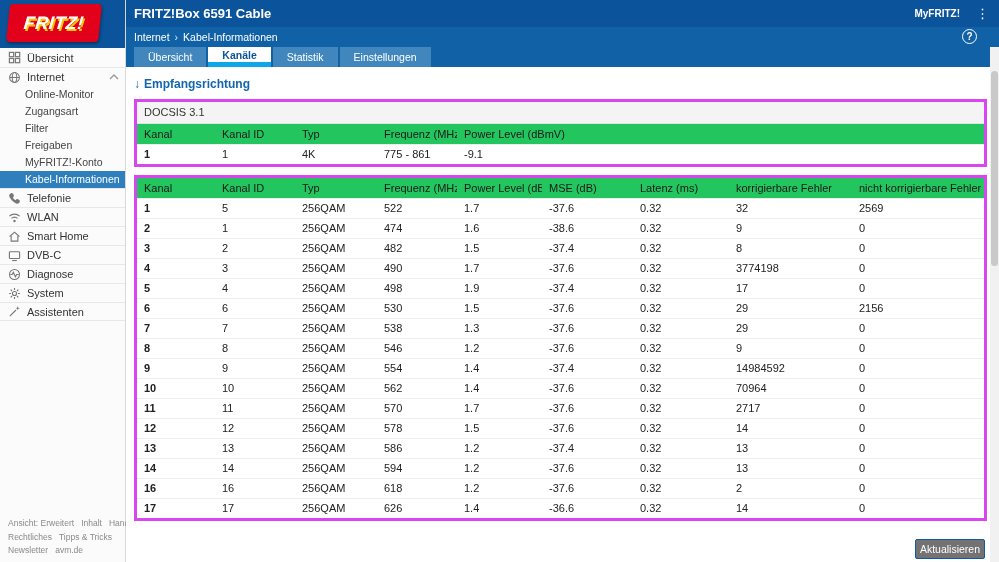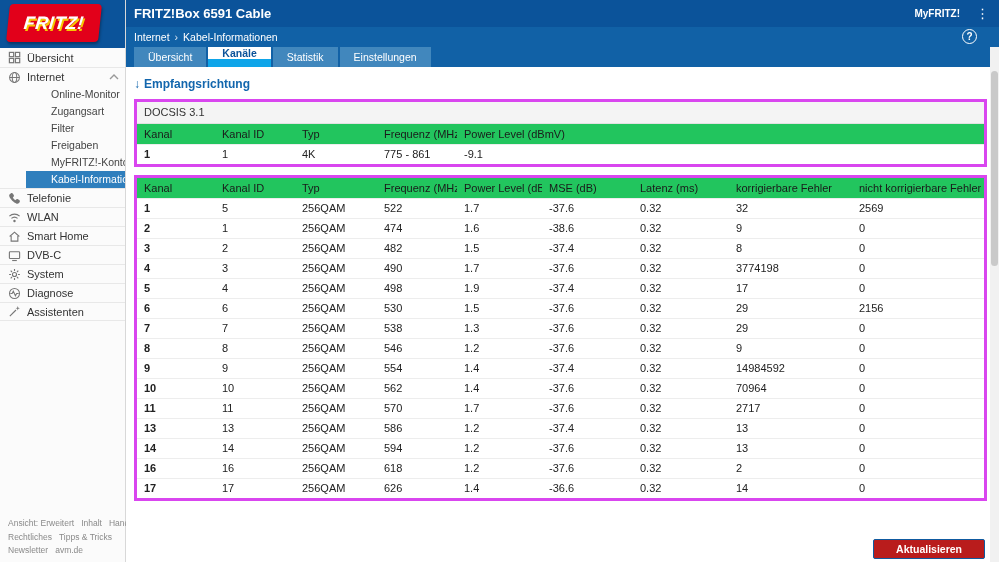--- a/index.html
+++ b/index.html
@@ -20,21 +20,21 @@
   .nav-item { display: flex; align-items: center; height: 19px; padding: 0 6px 0 8px; gap: 6px;
               border-top: 1px solid #e8e8e8; cursor: pointer; background: #fbfbfb; }
   .nav-item:first-child { border-top: none; }
   .nav-item.last { border-bottom: 1px solid #e8e8e8; }
   .nav-ico { width: 13px; height: 13px; flex: 0 0 13px; display: inline-flex; }
   .nav-ico svg { width: 13px; height: 13px; }
   .nav-lbl { font-size: 11px; color: #333; white-space: nowrap; }
   .chev { margin-left: auto; width: 10px; height: 6px; display: inline-flex; }
   .chev svg { width: 10px; height: 6px; }
   .nav-sub { height: 17px; line-height: 17px; padding-left: 25px; font-size: 10.5px; color: #444;
-             cursor: pointer; white-space: nowrap; margin-left: 26px; }
+             cursor: pointer; white-space: nowrap; }
   .nav-sub.active { background: #2f7fbd; color: #fff; }
   .side-footer { position: absolute; bottom: 5px; left: 8px; right: 4px; font-size: 8.5px;
                  color: #8a8a8a; line-height: 1.55; }
   .side-footer .fline { white-space: nowrap; }
   .side-footer span { margin-right: 7px; cursor: pointer; }
 
   
   .main { flex: 1 1 auto; display: flex; flex-direction: column; position: relative; min-width: 0; }
   .topbar { height: 27px; background: #0b539a; color: #fff; display: flex; align-items: center;
             padding: 0 10px 0 8px; flex: 0 0 27px; }
@@ -45,40 +45,40 @@
   .crumb { height: 20px; background: #1161a6; color: #fff; display: flex; align-items: center;
            padding-left: 8px; font-size: 10.5px; gap: 5px; position: relative; flex: 0 0 20px; }
   .crumb .sep { opacity: .85; }
   .help { position: absolute; right: 22px; top: 2px; width: 15px; height: 15px; border: 1.4px solid #fff;
           border-radius: 50%; display: flex; align-items: center; justify-content: center;
           font-size: 10px; font-weight: 700; cursor: pointer; }
 
   .tabbar { height: 20px; background: #1161a6; display: flex; padding-left: 8px; gap: 2px; flex: 0 0 20px; }
   .tab { border: none; background: #4187bd; color: #fff; font-size: 10.5px; padding: 0 14px;
          font-family: "Liberation Sans", sans-serif; cursor: pointer; height: 20px; }
-  .tab.active { background: #fff; color: #0b539a; font-weight: 700; border-bottom: 8px solid #0ea5e9; }
+  .tab.active { background: #fff; color: #0b539a; font-weight: 700; border-bottom: 5px solid #0ea5e9; }
 
   .content { flex: 1 1 auto; background: #fff; padding: 6px 12px 0 8px; position: relative; overflow: hidden; }
   .dir-head { color: #1266ad; font-size: 12px; font-weight: 700; margin: 4px 0 8px 0; cursor: pointer; }
   .dir-head .arrow { margin-right: 4px; font-weight: 400; }
 
   .tblwrap { border: 3px solid #d946ef; margin-bottom: 8px; }
   .secbar { background: #f4f4f4; border-bottom: 1px solid #e2e2e2; font-size: 11px; color: #333;
             padding: 4px 7px; height: 22px; }
   table { border-collapse: collapse; width: 100%; table-layout: fixed; font-size: 11px; }
   th { background: #22c55e; text-align: left; font-weight: 400; color: #1a1a1a; padding: 3px 7px;
        height: 20px; white-space: nowrap; overflow: hidden; }
   td { padding: 3px 7px; height: 20px; border-top: 1px solid #ededed; color: #222; white-space: nowrap; overflow: hidden; }
   td.b { font-weight: 700; }
 
   .btnbar { position: absolute; left: 0; right: 0; bottom: 0; height: 27px; display: flex;
             align-items: center; justify-content: flex-end; padding-right: 14px;
             background: rgba(255,255,255,.55); }
-  .refresh { background: #b91c1c; border: 1px solid #0f5aa0; border-radius: 2px; color: #fff;
-             font-size: 10.5px; padding: 3px 22px; font-family: "Liberation Sans", sans-serif; cursor: pointer; font-weight: bold; }
+  .refresh { background: #737373; border: 1px solid #0f5aa0; border-radius: 2px; color: #fff;
+             font-size: 10.5px; padding: 3px 4px; font-family: "Liberation Sans", sans-serif; cursor: pointer; }
 
   .scrollbar { position: absolute; top: 47px; right: 0; bottom: 0; width: 9px; background: #f1f1f1; }
   .thumb { position: absolute; top: 24px; left: 1px; width: 7px; height: 195px; background: #c9c9c9; border-radius: 4px; }
 </style>
 </head>
 <body>
 
 <div class="page">
 
   <aside class="sidebar">
@@ -162,38 +162,38 @@
                 <rect x="1.5" y="3" width="11" height="7.2" rx="0.8"></rect>
                 <line x1="4.5" y1="12.4" x2="9.5" y2="12.4"></line>
               </g>
             </svg>
           </span>
           <span class="nav-lbl">DVB-C</span>
         </div>
         <div class="nav-item">
           <span class="nav-ico">
             <svg viewBox="0 0 14 14">
+              <g fill="none" stroke="#777" stroke-width="1.1">
+                <circle cx="7" cy="7" r="5.4"></circle>
+                <path d="M2.5 7h2l1.2-2.5L8 9.5 9.3 7h2.2"></path>
+              </g>
+            </svg>
+          </span>
+          <span class="nav-lbl">Diagnose</span>
+        </div>
+        <div class="nav-item">
+          <span class="nav-ico">
+            <svg viewBox="0 0 14 14">
               <g fill="none" stroke="#777" stroke-width="1.2">
                 <circle cx="7" cy="7" r="2.2"></circle>
                 <path d="M7 1.2v2M7 10.8v2M1.2 7h2M10.8 7h2M2.9 2.9l1.4 1.4M9.7 9.7l1.4 1.4M11.1 2.9L9.7 4.3M4.3 9.7l-1.4 1.4"></path>
               </g>
             </svg>
           </span>
           <span class="nav-lbl">System</span>
-        </div>
-        <div class="nav-item">
-          <span class="nav-ico">
-            <svg viewBox="0 0 14 14">
-              <g fill="none" stroke="#777" stroke-width="1.1">
-                <circle cx="7" cy="7" r="5.4"></circle>
-                <path d="M2.5 7h2l1.2-2.5L8 9.5 9.3 7h2.2"></path>
-              </g>
-            </svg>
-          </span>
-          <span class="nav-lbl">Diagnose</span>
         </div>
         <div class="nav-item last">
           <span class="nav-ico">
             <svg viewBox="0 0 14 14">
               <g stroke="#777" stroke-width="1.2">
                 <line x1="2" y1="12" x2="8.6" y2="5.4"></line>
                 <path fill="#777" stroke="none" d="M10.5 1.2l.6 1.7 1.7.6-1.7.6-.6 1.7-.6-1.7-1.7-.6 1.7-.6z"></path>
               </g>
             </svg>
           </span>
@@ -406,20 +406,31 @@
                 <td>11</td>
                 <td>256QAM</td>
                 <td>570</td>
                 <td>1.7</td>
                 <td>-37.6</td>
                 <td>0.32</td>
                 <td>2717</td>
                 <td>0</td>
               </tr>
               <tr>
+                <td class="b">12</td>
+                <td>12</td>
+                <td>256QAM</td>
+                <td>578</td>
+                <td>1.5</td>
+                <td>-37.6</td>
+                <td>0.32</td>
+                <td>14</td>
+                <td>0</td>
+              </tr>
+              <tr>
                 <td class="b">13</td>
                 <td>13</td>
                 <td>256QAM</td>
                 <td>586</td>
                 <td>1.2</td>
                 <td>-37.4</td>
                 <td>0.32</td>
                 <td>13</td>
                 <td>0</td>
               </tr>

